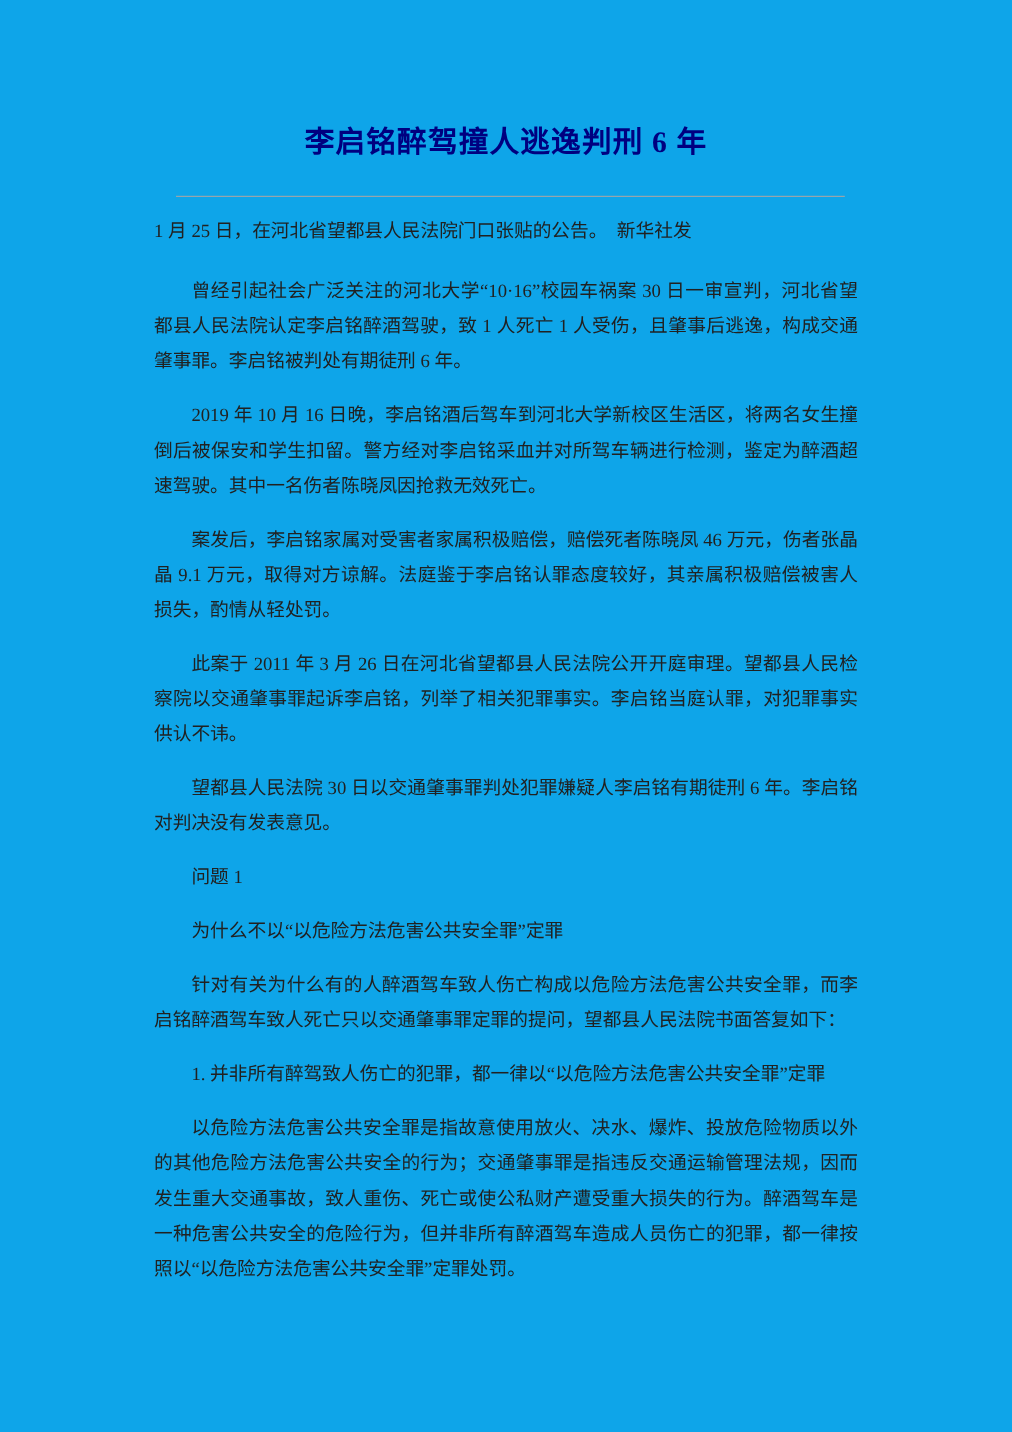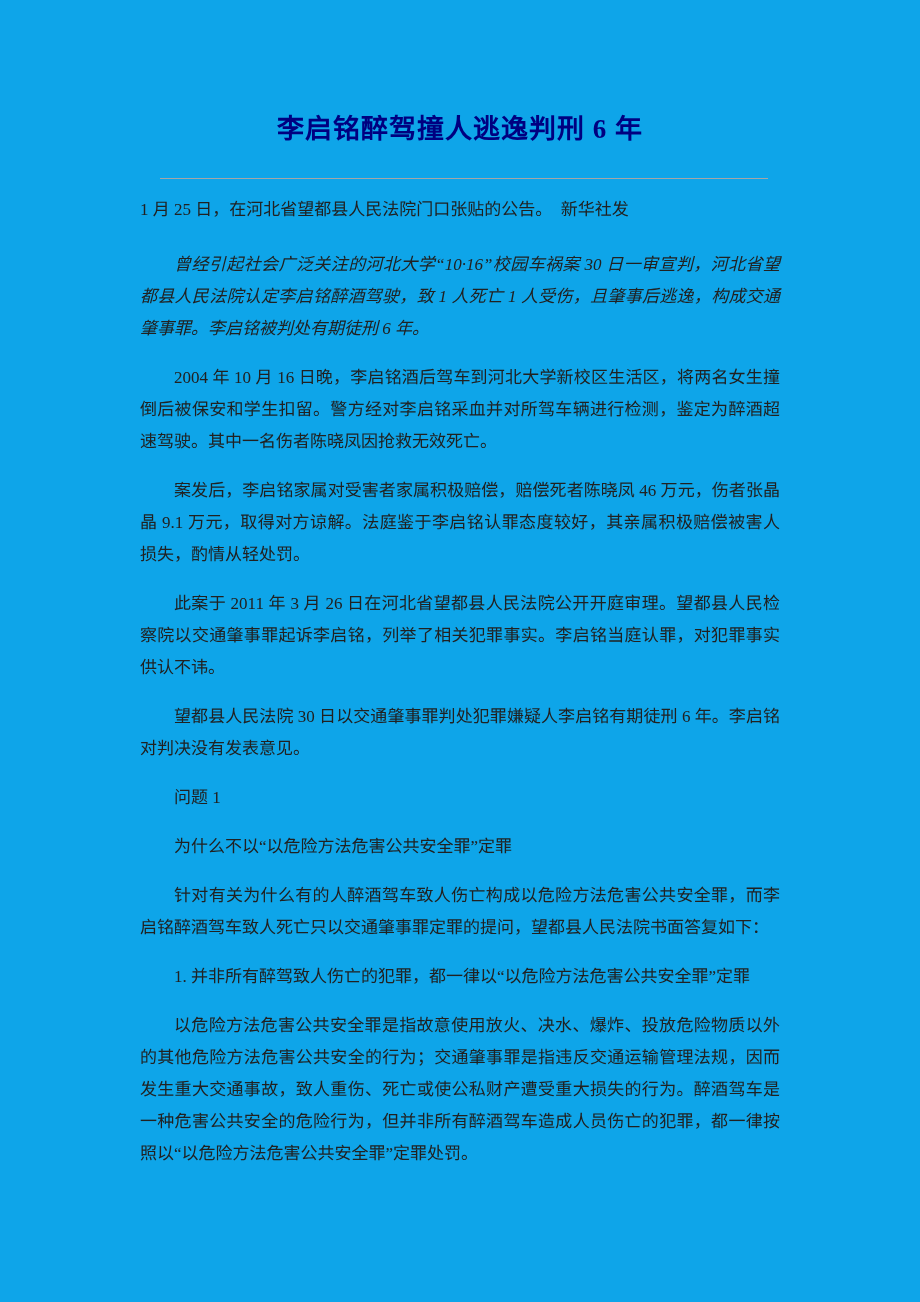--- a/index.html
+++ b/index.html
@@ -45,32 +45,31 @@
     text-align: left;
     font-family: Liberation Serif, serif;
   }
   .para {
     margin: 17px 0 0 0;
     text-indent: 2em;
     text-align: justify;
   }
   .para.first {
     margin-top: 23px;
-    font-style: italic;
   }
 </style>
 </head>
 <body>
 
 <div class="page">
   <h1 class="doc-title">李启铭醉驾撞人逃逸判刑 6 年</h1>
   <div class="divider"></div>
   <p class="caption">1 月 25 日，在河北省望都县人民法院门口张贴的公告。　新华社发</p>
   <p class="para first">曾经引起社会广泛关注的河北大学“10·16”校园车祸案 30 日一审宣判，河北省望都县人民法院认定李启铭醉酒驾驶，致 1 人死亡 1 人受伤，且肇事后逃逸，构成交通肇事罪。李启铭被判处有期徒刑 6 年。</p>
-  <p class="para">2004 年 10 月 16 日晚，李启铭酒后驾车到河北大学新校区生活区，将两名女生撞倒后被保安和学生扣留。警方经对李启铭采血并对所驾车辆进行检测，鉴定为醉酒超速驾驶。其中一名伤者陈晓凤因抢救无效死亡。</p>
+  <p class="para">2019 年 10 月 16 日晚，李启铭酒后驾车到河北大学新校区生活区，将两名女生撞倒后被保安和学生扣留。警方经对李启铭采血并对所驾车辆进行检测，鉴定为醉酒超速驾驶。其中一名伤者陈晓凤因抢救无效死亡。</p>
   <p class="para">案发后，李启铭家属对受害者家属积极赔偿，赔偿死者陈晓凤 46 万元，伤者张晶晶 9.1 万元，取得对方谅解。法庭鉴于李启铭认罪态度较好，其亲属积极赔偿被害人损失，酌情从轻处罚。</p>
   <p class="para">此案于 2011 年 3 月 26 日在河北省望都县人民法院公开开庭审理。望都县人民检察院以交通肇事罪起诉李启铭，列举了相关犯罪事实。李启铭当庭认罪，对犯罪事实供认不讳。</p>
   <p class="para">望都县人民法院 30 日以交通肇事罪判处犯罪嫌疑人李启铭有期徒刑 6 年。李启铭对判决没有发表意见。</p>
   <p class="para">问题 1</p>
   <p class="para">为什么不以“以危险方法危害公共安全罪”定罪</p>
   <p class="para">针对有关为什么有的人醉酒驾车致人伤亡构成以危险方法危害公共安全罪，而李启铭醉酒驾车致人死亡只以交通肇事罪定罪的提问，望都县人民法院书面答复如下：</p>
   <p class="para">1. 并非所有醉驾致人伤亡的犯罪，都一律以“以危险方法危害公共安全罪”定罪</p>
   <p class="para">以危险方法危害公共安全罪是指故意使用放火、决水、爆炸、投放危险物质以外的其他危险方法危害公共安全的行为；交通肇事罪是指违反交通运输管理法规，因而发生重大交通事故，致人重伤、死亡或使公私财产遭受重大损失的行为。醉酒驾车是一种危害公共安全的危险行为，但并非所有醉酒驾车造成人员伤亡的犯罪，都一律按照以“以危险方法危害公共安全罪”定罪处罚。</p>
 </div>
 

